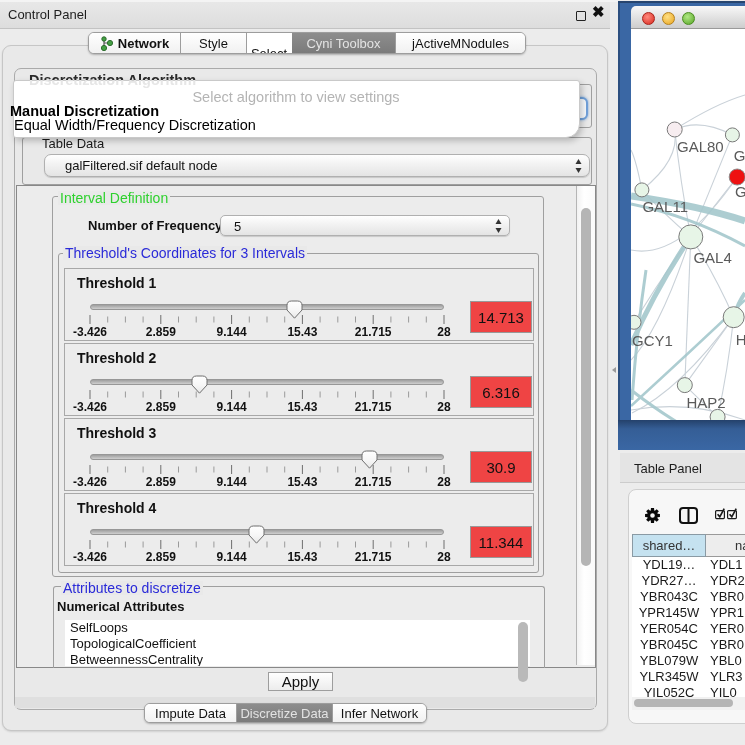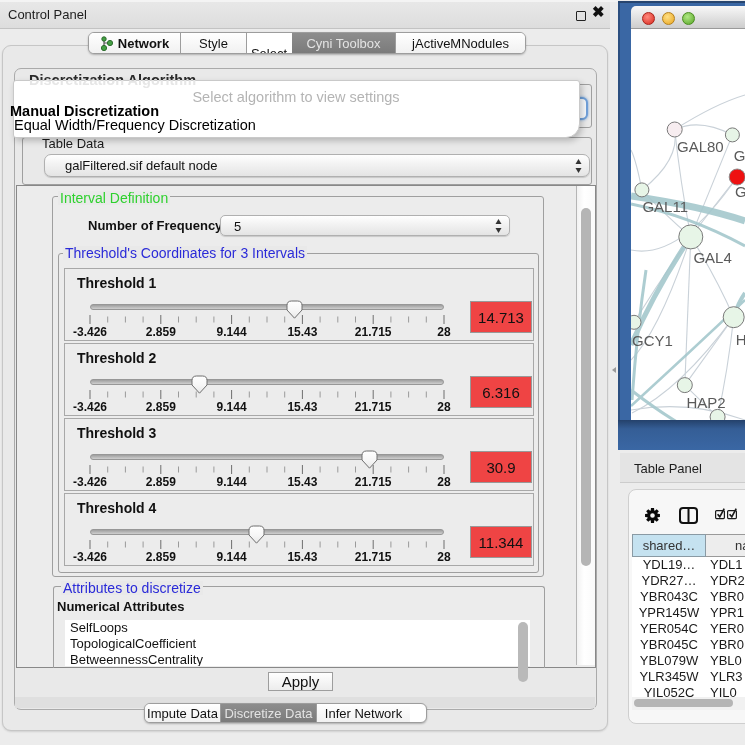--- a/index.html
+++ b/index.html
@@ -349,21 +349,21 @@
     <div>BetweennessCentrality</div>
   </div>
   <div class="abs" id="attrsb">
       <i></i>
     </div>
 
   <div class="abs" id="applybtn">Apply</div>
   <div class="abs" id="bstrip"></div>
 
   <div class="abs tabbar" id="bottabs">
-    <div class="tabseg" style="width:76px;">Impute Data</div>
+    <div class="tabseg" style="width:92px;">Impute Data</div>
     <div class="tabseg sel" style="width:96px;">Discretize Data</div>
     <div class="tabseg" style="width:93px;">Infer Network</div>
   </div>
 
   <div class="abs" id="netwin"></div>
   <div class="abs" id="netwin-topline"></div>
   <div class="abs" id="nettitle"></div>
   <div class="abs light" style="left:641.5px;background:radial-gradient(circle at 40% 35%,#ff8a7e,#d8271c);border:1px solid #a8221a;"></div>
   <div class="abs light" style="left:661.5px;background:radial-gradient(circle at 40% 35%,#ffe084,#e8a41f);border:1px solid #b5811c;"></div>
   <div class="abs light" style="left:681.5px;background:radial-gradient(circle at 40% 35%,#b0e884,#57a426);border:1px solid #4a8c1f;"></div>

